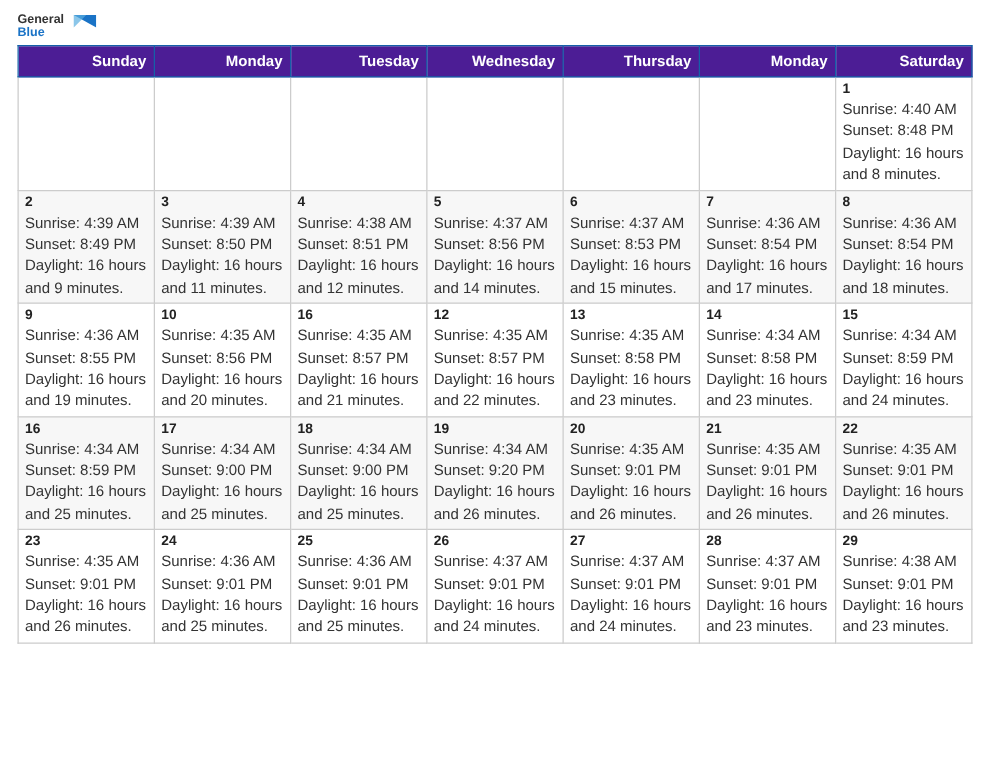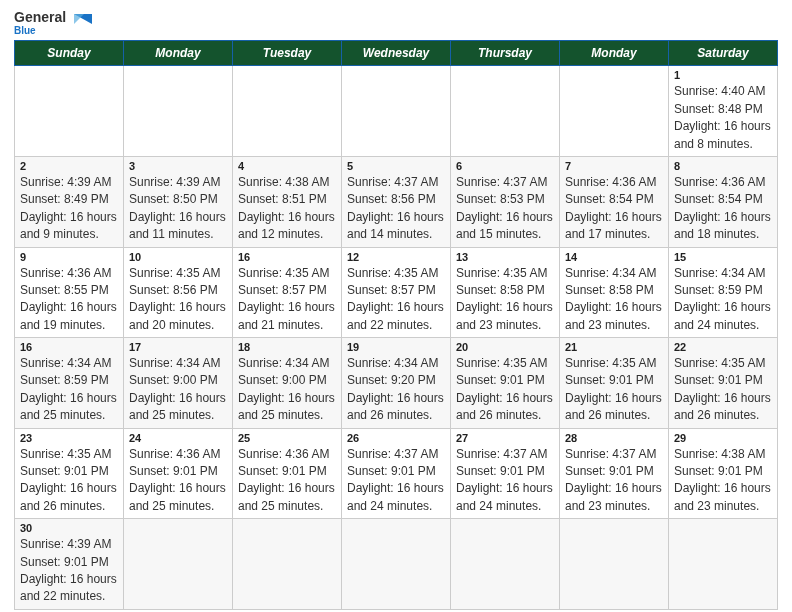--- a/index.html
+++ b/index.html
@@ -33,28 +33,27 @@
       font-size: 13px;
       color: #444;
       margin-top: 2px;
     }
     .calendar {
       width: 100%;
       border-collapse: collapse;
       border: 1px solid #bbb;
     }
     .calendar th {
-      background: #14532d;
+      background: #4c1d95;
       color: #fff;
       font-size: 12px;
       font-weight: bold;
-      text-align: center;
+      text-align: right;
       padding: 5px 6px;
       border: 1px solid #1560a8;
-      font-style: italic;
     }
     .calendar td {
       vertical-align: top;
       border: 1px solid #ccc;
       padding: 3px 5px;
       width: calc(100% / 7);
       font-size: 9.5px;
       color: #222;
       background: #fff;
       min-height: 70px;
@@ -83,21 +82,21 @@
     .calendar td.empty {
       background: #ebebeb;
     }
   </style>
 </head>
 <body>
 
 <div class="header-area">
   <div class="logo">
   <div style="display:flex;flex-direction:column;line-height:1.1;">
-    <span style="font-size:14px;font-weight:bold;color:#333;">General</span>
+    <span style="font-size:10px;font-weight:bold;color:#333;">General</span>
     <span style="font-size:10px;font-weight:bold;color:#1a73c6;">Blue</span>
   </div>
   <svg width="22" height="22" viewBox="0 0 22 22" style="margin-top:-4px;">
     <polygon points="4,4 22,4 22,14" fill="#1a73c6"></polygon>
     <polygon points="4,4 14,4 4,14" fill="#5aaee0" opacity="0.7"></polygon>
   </svg>
 </div>
   <div class="title-block">
     <div class="month-title"></div>
     <div class="subtitle"></div>
@@ -300,28 +299,14 @@
 Sunset: 9:01 PM
 Daylight: 16 hours and 23 minutes.</div>
         </td>
         <td>
           <span class="day-num">29</span>
           <div class="day-info">Sunrise: 4:38 AM
 Sunset: 9:01 PM
 Daylight: 16 hours and 23 minutes.</div>
         </td>
       </tr>
-      <tr>
-        <td>
-          <span class="day-num">30</span>
-          <div class="day-info">Sunrise: 4:39 AM
-Sunset: 9:01 PM
-Daylight: 16 hours and 22 minutes.</div>
-        </td>
-        <td class="empty"></td>
-        <td class="empty"></td>
-        <td class="empty"></td>
-        <td class="empty"></td>
-        <td class="empty"></td>
-        <td class="empty"></td>
-      </tr>
     </tbody>
 </table>
 
 </body></html>

